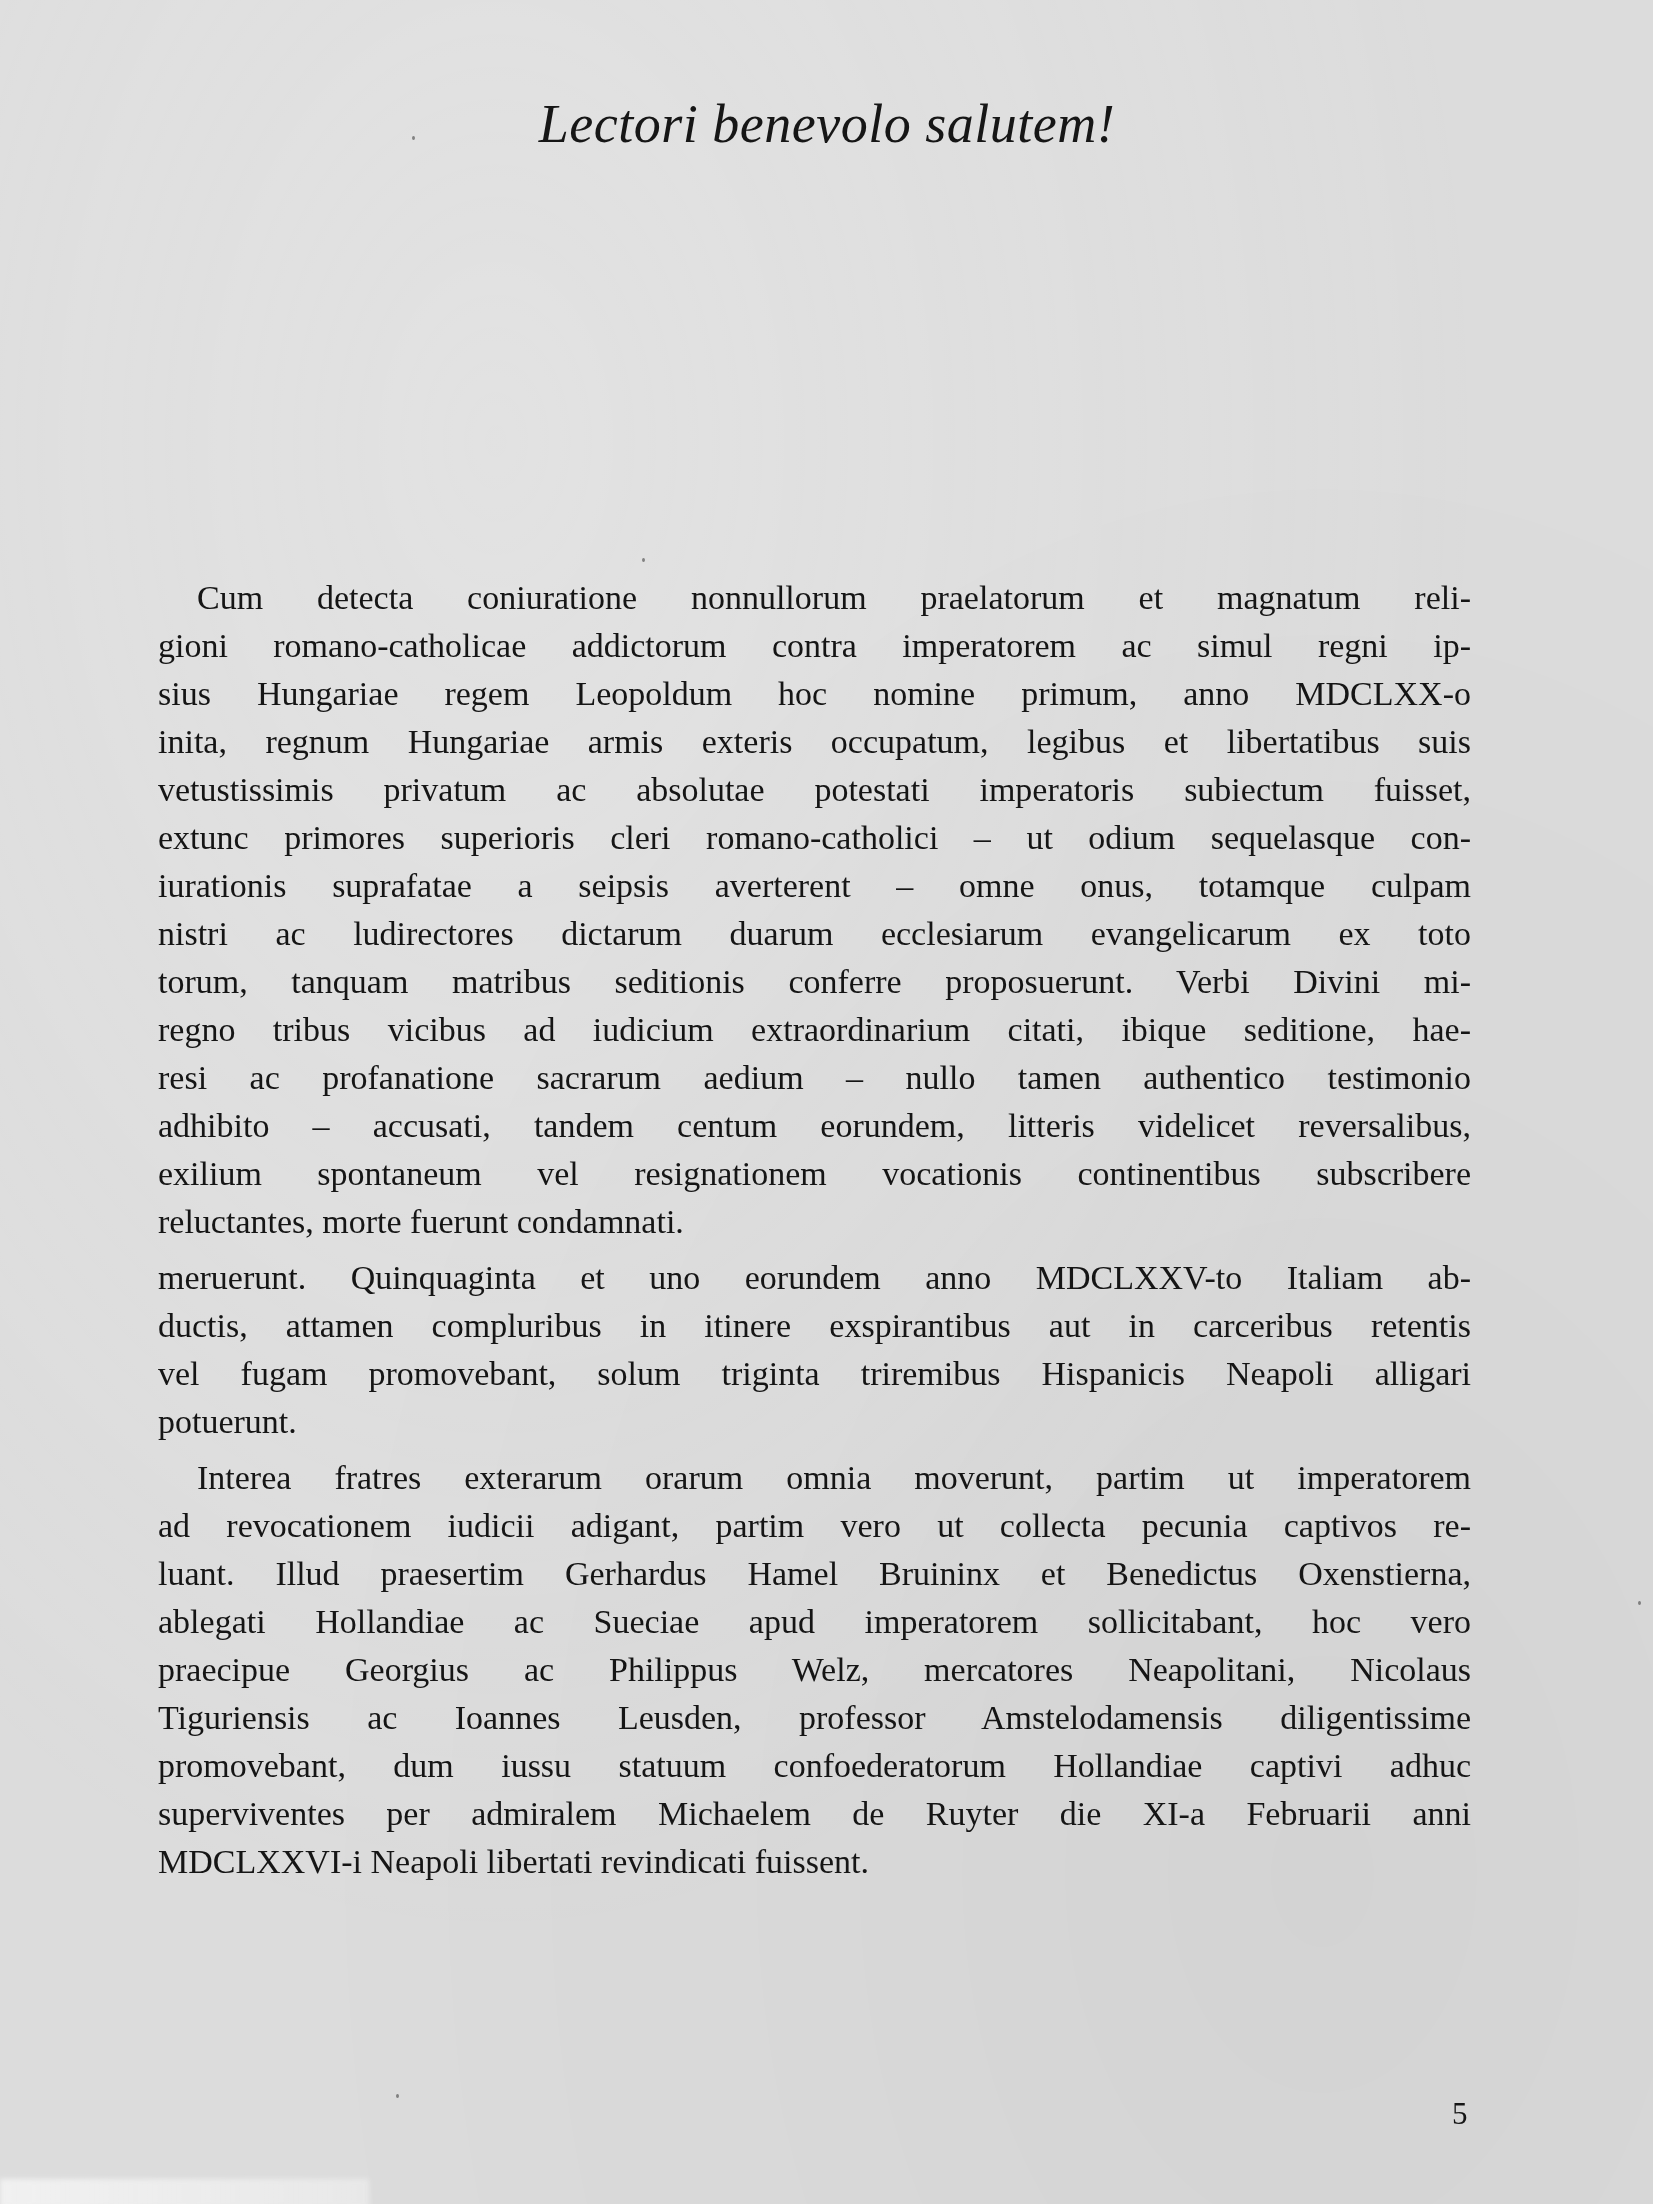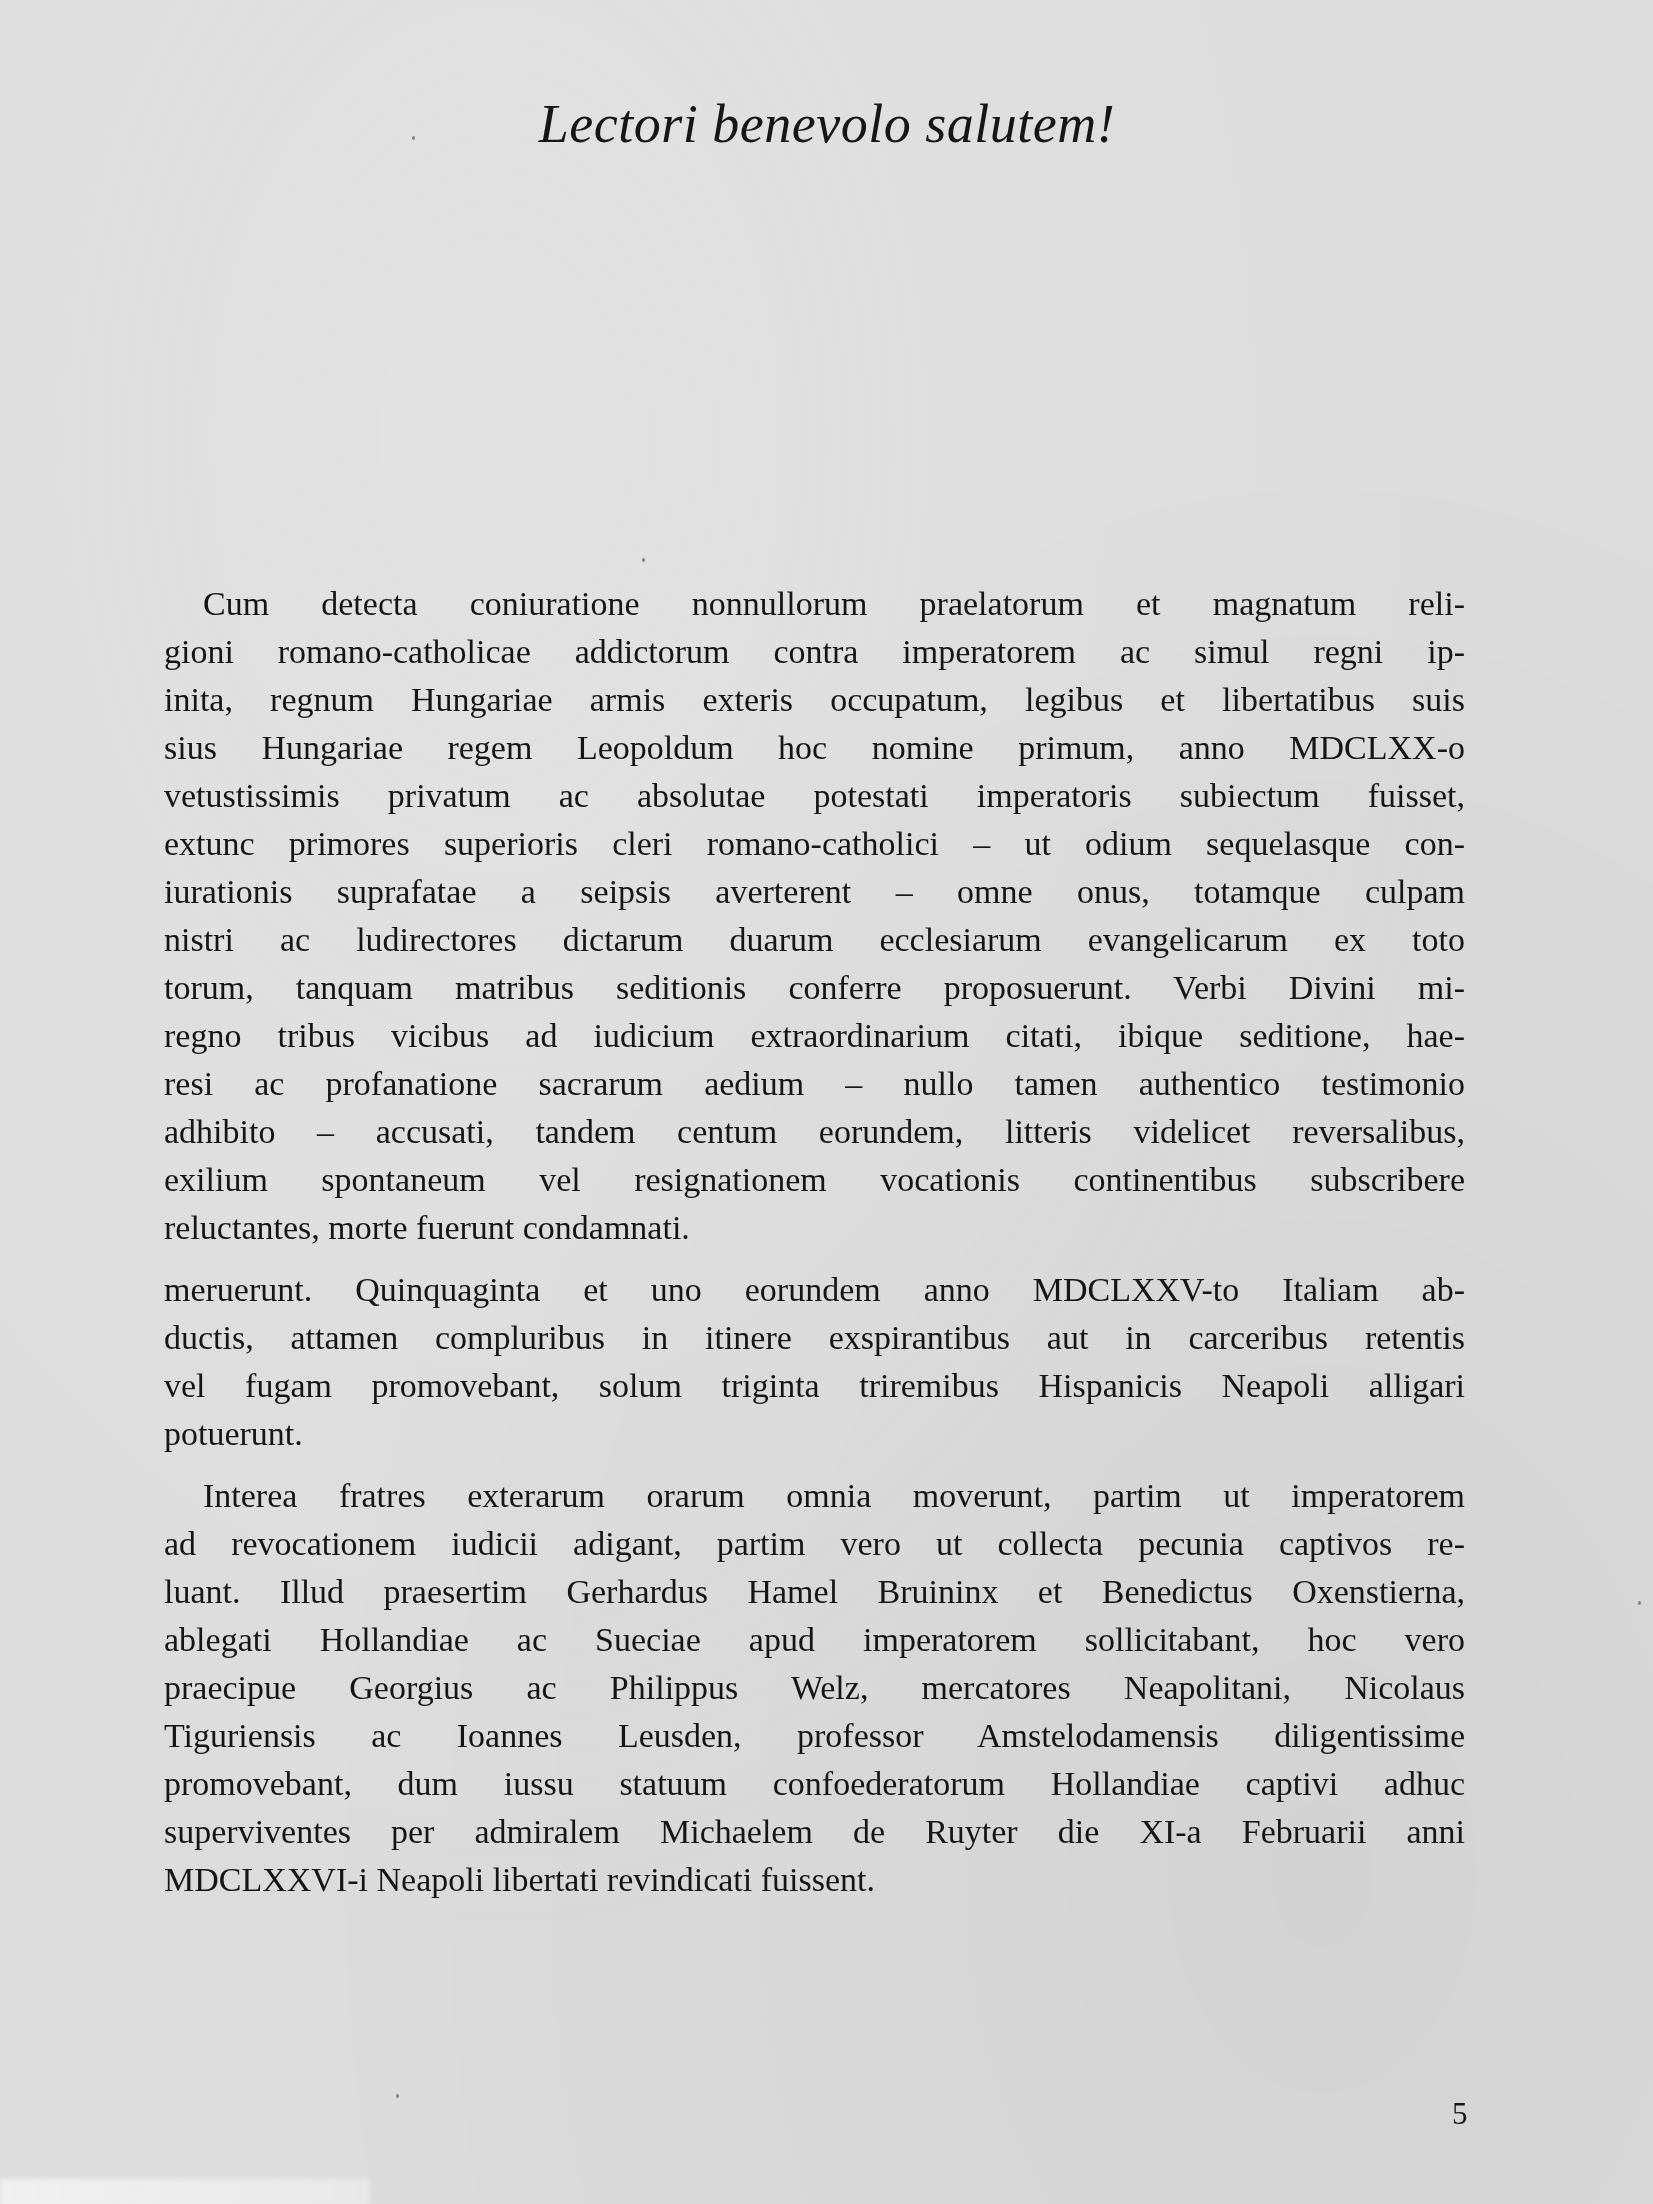--- a/index.html
+++ b/index.html
@@ -43,21 +43,21 @@
       position: absolute;
       left: 150px;
       top: 566px;
       width: 1329px;
       font-family: "Liberation Serif", "DejaVu Serif", serif;
       font-size: 34px;
       line-height: 48px;
       color: #151515;
     }
     .para {
-      margin: 14px;
+      margin: 8px;
     }
     .line {
       display: block;
       white-space: nowrap;
       text-align: justify;
       text-align-last: justify;
       height: 48px;
     }
     .line.indent {
       padding-left: 39px;
@@ -97,22 +97,22 @@
 
 <div class="page">
 
   <h1 class="title">Lectori benevolo salutem!</h1>
 
   <div class="body-text">
 
     <div class="para">
       <span class="line indent">Cum detecta coniuratione nonnullorum praelatorum et magnatum reli-</span>
       <span class="line">gioni romano-catholicae addictorum contra imperatorem ac simul regni ip-</span>
+      <span class="line">sius Hungariae regem Leopoldum hoc nomine primum, anno MDCLXX-o</span>
       <span class="line">inita, regnum Hungariae armis exteris occupatum, legibus et libertatibus suis</span>
-      <span class="line">sius Hungariae regem Leopoldum hoc nomine primum, anno MDCLXX-o</span>
       <span class="line">vetustissimis privatum ac absolutae potestati imperatoris subiectum fuisset,</span>
       <span class="line">extunc primores superioris cleri romano-catholici – ut odium sequelasque con-</span>
       <span class="line">iurationis suprafatae a seipsis averterent – omne onus, totamque culpam</span>
       <span class="line">nistri ac ludirectores dictarum duarum ecclesiarum evangelicarum ex toto</span>
       <span class="line">torum, tanquam matribus seditionis conferre proposuerunt. Verbi Divini mi-</span>
       <span class="line">regno tribus vicibus ad iudicium extraordinarium citati, ibique seditione, hae-</span>
       <span class="line">resi ac profanatione sacrarum aedium – nullo tamen authentico testimonio</span>
       <span class="line">adhibito – accusati, tandem centum eorundem, litteris videlicet reversalibus,</span>
       <span class="line">exilium spontaneum vel resignationem vocationis continentibus subscribere</span>
       <span class="line last">reluctantes, morte fuerunt condamnati.</span>

